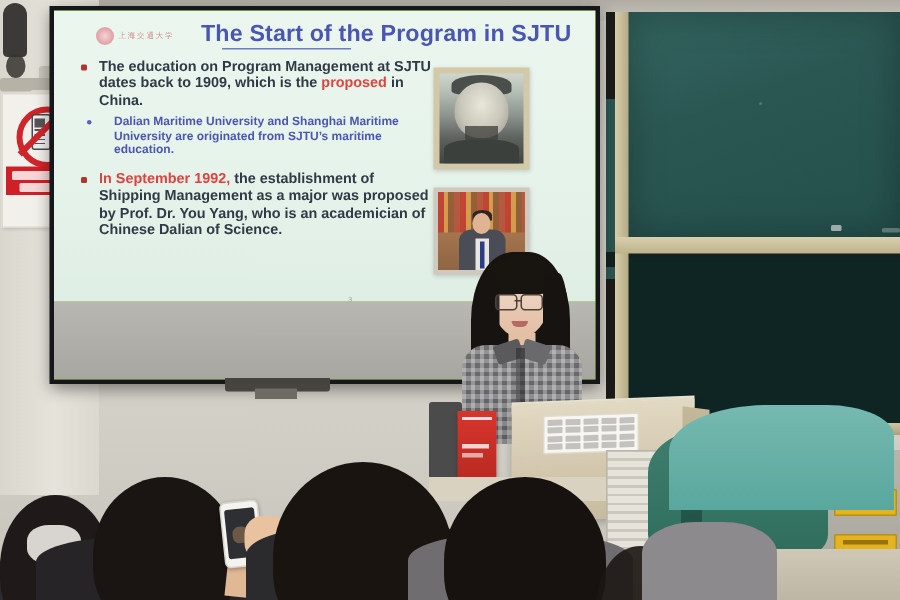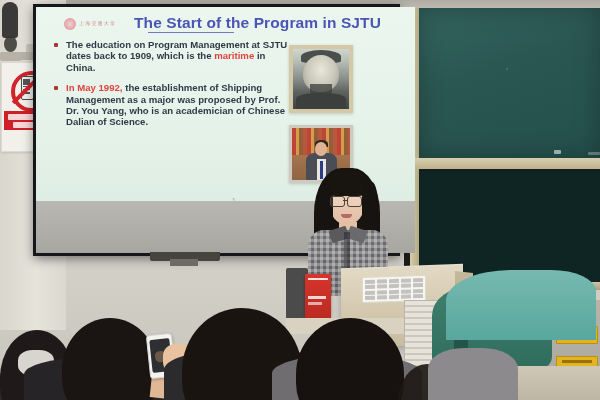--- a/index.html
+++ b/index.html
@@ -67,21 +67,21 @@
   .plate1{top:326px;}
   .plate2{top:356px;}
   .plate i{display:block;height:3px;margin:3px 5px 0;background:rgba(90,60,0,.55);}
   .plate i:nth-child(2){width:55%;}
   .panel-screw{position:absolute;left:549px;top:306px;width:5px;height:5px;border-radius:50%;background:#8e8b84;}
 
   
   .screen-frame{position:absolute;left:33px;top:4px;width:367px;height:252px;
     background:#16171a;padding:3px;box-sizing:border-box;
     box-shadow:0 3px 10px rgba(0,0,0,.45);}
-  .screen-inner{position:relative;width:100%;height:100%;background:#84cc16;overflow:hidden;padding-left:18px;}
+  .screen-inner{position:relative;width:100%;height:100%;background:#84cc16;overflow:hidden;}
   .slide{position:absolute;left:0;top:0;width:100%;height:79%;
     background:linear-gradient(180deg,#eaf6ee 0%,#e6f3ea 55%,#dfeee4 100%);}
   .letterbox{position:absolute;left:0;bottom:0;width:100%;height:21%;
     background:linear-gradient(180deg,#b9b7b1,#a8a6a0);}
   .screen-mount{position:absolute;left:150px;top:252px;width:70px;height:9px;background:#46443f;border-radius:0 0 2px 2px;}
   .screen-bracket{position:absolute;left:170px;top:259px;width:28px;height:7px;background:#6e6b64;}
 
   
   .slide-head{position:absolute;left:6px;top:5px;right:6px;height:22px;}
   .logo{position:absolute;left:22px;top:6px;width:12px;height:12px;border-radius:50%;
@@ -277,29 +277,33 @@
           <div class="logo-cn">上海交通大学</div>
           <div class="slide-title">The Start of the Program in SJTU</div>
           <div class="title-underline"></div>
         </div>
 
         <div class="bullets">
 
           <div class="b-row">
             <span class="b-dot"></span>
             <div class="b-text">
-              <span>The education on Program Management at SJTU dates back to 1909, which is the </span><span class="hl-red">maritime</span><span> in China.</span>
+              <span>The education on Program Management at SJTU dates back to 1909, which is the </span><span class="hl-red">proposed</span><span> in China.</span>
             </div>
           </div>
 
+          <div class="b-row b-sub">
+            <span class="b-dot sub"></span>
+            <div class="b-text">Dalian Maritime University and Shanghai Maritime University are originated from SJTU’s maritime education.</div>
+          </div>
 
           <div class="b-row" style="margin-top:9px;">
             <span class="b-dot"></span>
             <div class="b-text">
-              <span class="b-red">In May  1992,</span><span> the establishment of Shipping Management as a major was proposed by Prof. Dr. You Yang, who is an academician of Chinese Dalian of Science.</span>
+              <span class="b-red">In September  1992,</span><span> the establishment of Shipping Management as a major was proposed by Prof. Dr. You Yang, who is an academician of Chinese Dalian of Science.</span>
             </div>
           </div>
 
         </div>
 
         <div class="photo photo-bw">
           <div class="img">
             <div class="hat"></div>
             <div class="face-oval"></div>
             <div class="beard"></div>

